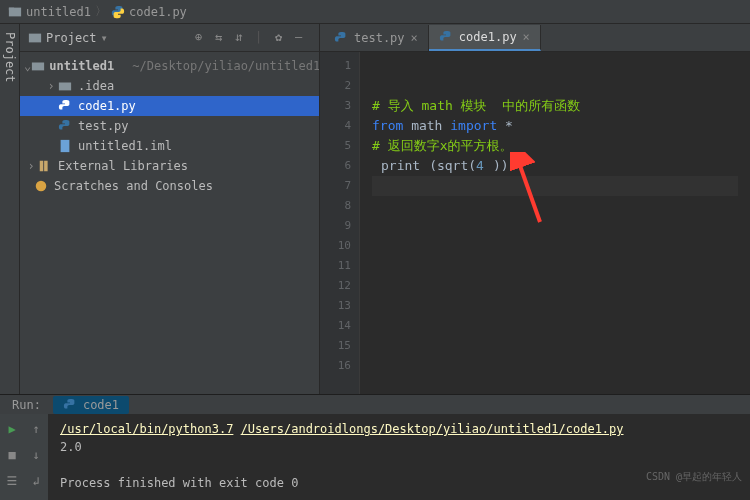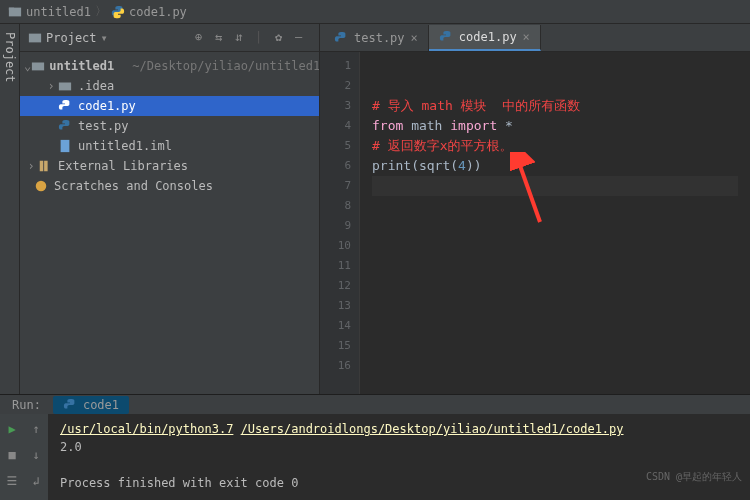--- a/index.html
+++ b/index.html
@@ -23,24 +23,24 @@
 .editor { flex: 1; display: flex; flex-direction: column; background: #2b2b2b; }
 .tabs { height: 28px; background: #3c3f41; display: flex; align-items: flex-end; padding-left: 4px; border-bottom: 1px solid #282828; }
 .tab { height: 26px; padding: 0 10px; display: flex; align-items: center; gap: 6px; background: #3c3f41; color: #999; border-right: 1px solid #2b2b2b; cursor: pointer; }
 .tab.active { background: #4e5254; color: #ddd; border-bottom: 2px solid #4a88c7; }
 .tab .close { color: #888; cursor: pointer; }
 .code-area { flex: 1; display: flex; position: relative; }
 .gutter { width: 40px; background: #313335; text-align: right; padding: 4px 8px 0 0; color: #606366; border-right: 1px solid #3a3a3a; }
 .gutter div { height: 20px; line-height: 20px; font-size: 11px; }
 .code { flex: 1; background: #2b2b2b; padding: 4px 12px 0; position: relative; }
 .code .line { height: 20px; line-height: 20px; font-size: 13px; white-space: pre; }
-.comment { color: #ef4444; }
-.kw { color: #f9a8d4; }
+.comment { color: #84cc16; }
+.kw { color: #3b82f6; }
 .mod { color: #a9b7c6; }
-.fn { color: #a9b7c6; }
+.fn { color: #a9b7c6; margin-left: 9px; }
 .num { color: #6897bb; }
 .current-line { background: #323232; }
 .arrow-annot { position: absolute; left: 150px; top: 100px; width: 40px; height: 80px; }
 .arrow-annot svg { width: 100%; height: 100%; }
 .run-panel { height: 106px; background: #2b2b2b; border-top: 1px solid #1e1e1e; display: flex; flex-direction: column; }
 .run-header { height: 24px; background: #3c3f41; display: flex; align-items: center; padding: 0 12px; gap: 12px; color: #999; }
 .run-body { flex: 1; display: flex; }
 .run-buttons { width: 48px; background: #3e4244; display: flex; flex-direction: column; padding: 6px 0; gap: 4px; }
 .run-buttons .row { display: flex; justify-content: space-around; height: 22px; }
 .run-buttons .btn { width: 18px; height: 18px; cursor: pointer; color: #888; display: flex; align-items: center; justify-content: center; }

